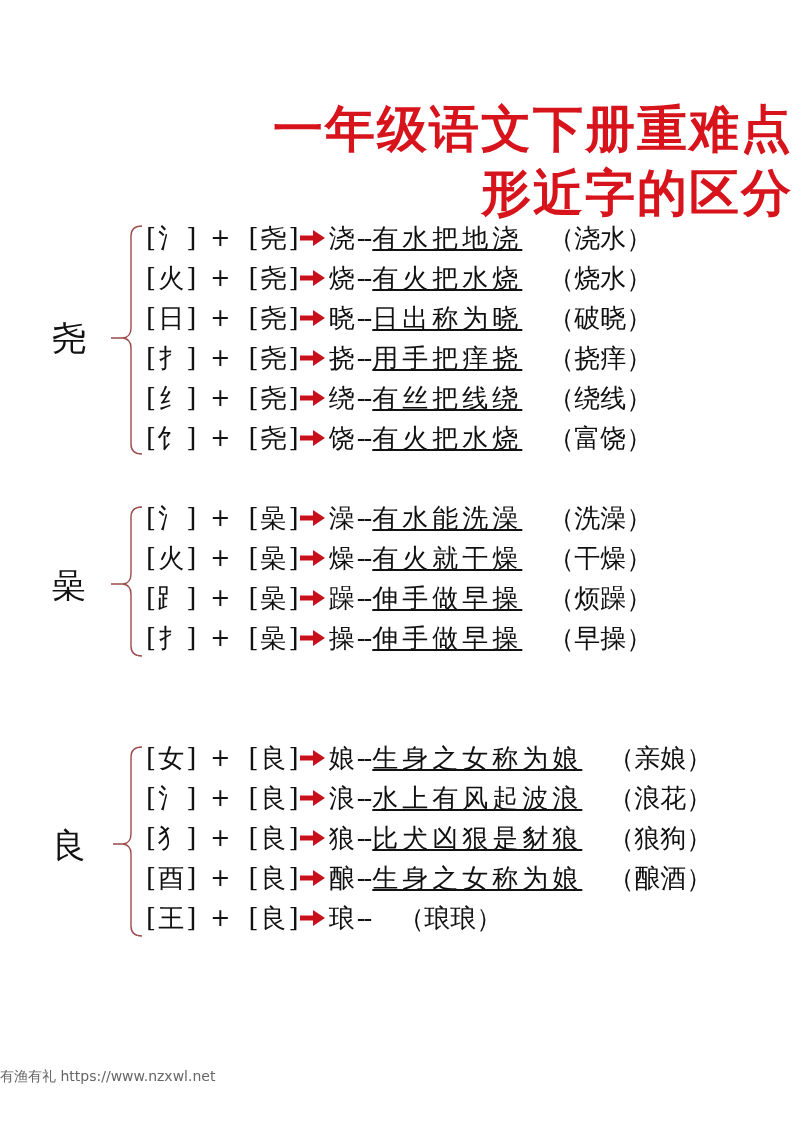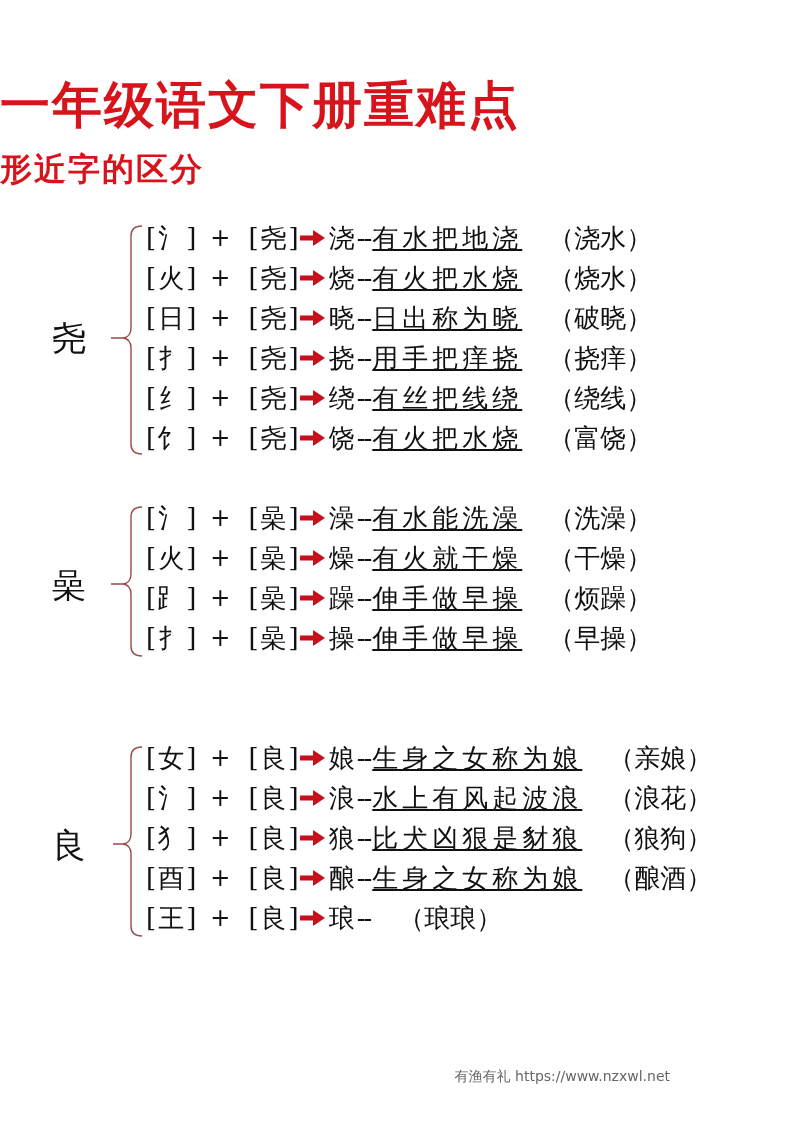--- a/index.html
+++ b/index.html
@@ -1,37 +1,37 @@
 <!DOCTYPE html>
 <html><head>
 <meta charset="utf-8">
 <style>
   html, body { margin: 0; padding: 0; background: #ffffff; }
   body { width: 793px; height: 1122px; position: relative; overflow: hidden;
          font-family: "DejaVu Serif", "Liberation Serif", serif; color: #111; }
-  .title { position: absolute; left: 0; width: 793px; text-align: left;
+  .title { position: absolute; left: 0; width: 793px; text-align: right;
            color: #d7141c; font-family: "DejaVu Sans", "Liberation Sans", sans-serif;
-           font-weight: bold; letter-spacing: 2px; }
+           font-weight: bold; letter-spacing: 2px; margin-top: 24px; }
   .title.l1 { top: 76px; font-size: 50px; line-height: 58px; }
-  .title.l2 { top: 140px; font-size: 32px; line-height: 58px; }
+  .title.l2 { top: 140px; font-size: 50px; line-height: 58px; }
   .group { position: absolute; left: 0; width: 793px; }
   .group-label { position: absolute; left: 52px; font-size: 34px; line-height: 40px;
                  font-family: "DejaVu Sans", "Liberation Sans", sans-serif; color: #111; }
   .brace { position: absolute; left: 105px; }
   .row { position: absolute; left: 146px; height: 40px; line-height: 40px;
          font-size: 26px; white-space: nowrap; display: flex; align-items: center; }
   .bk { display: inline-block; }
   .part { display: inline-block; min-width: 30px; text-align: center; }
   .plus { display: inline-block; margin: 0 18px 0 14px; font-family: "DejaVu Sans", sans-serif; font-size: 24px; }
   .arrow { display: inline-block; width: 28px; height: 20px; margin: 0 2px 0 0; }
   .result { display: inline-block; }
   .dash { display: inline-block; letter-spacing: -2px; margin: 0 2px; }
   .phrase { display: inline-block; letter-spacing: 4px; text-decoration: underline; }
   .word { display: inline-block; margin-left: 26px; }
-  .footer { position: absolute; top: 1068px; left: 0; width: 670px; text-align: right;
+  .footer { position: absolute; top: 1068px; left: 0; width: 670px; text-align: left;
             font-family: "DejaVu Sans", "Liberation Sans", sans-serif; font-size: 14px; color: #666; }
 </style>
 </head>
 <body>
 
 <div class="title l1">一年级语文下册重难点</div>
 <div class="title l2">形近字的区分</div>
 
 <div class="group" style="top:0;">
   <div class="group-label" style="top:318px;">尧</div>

